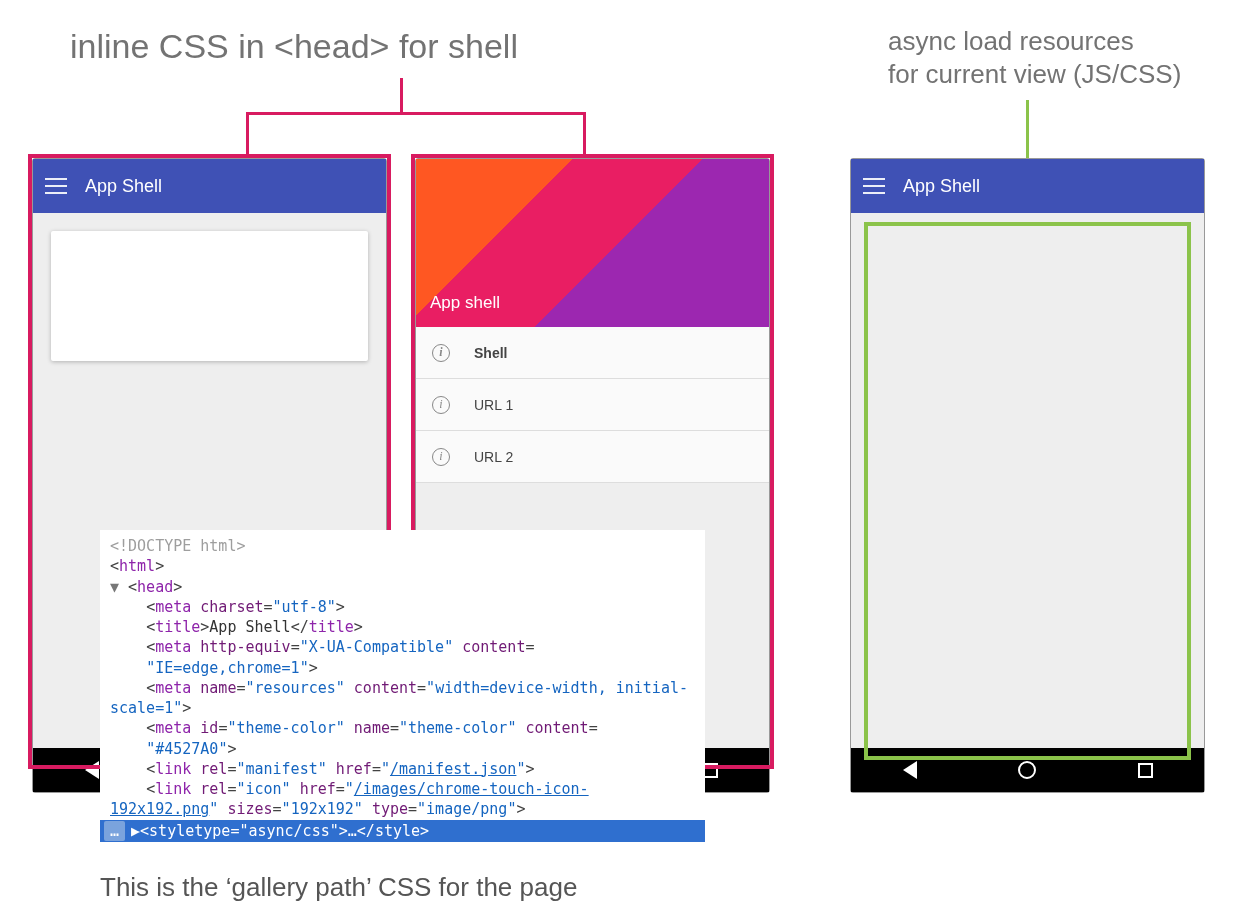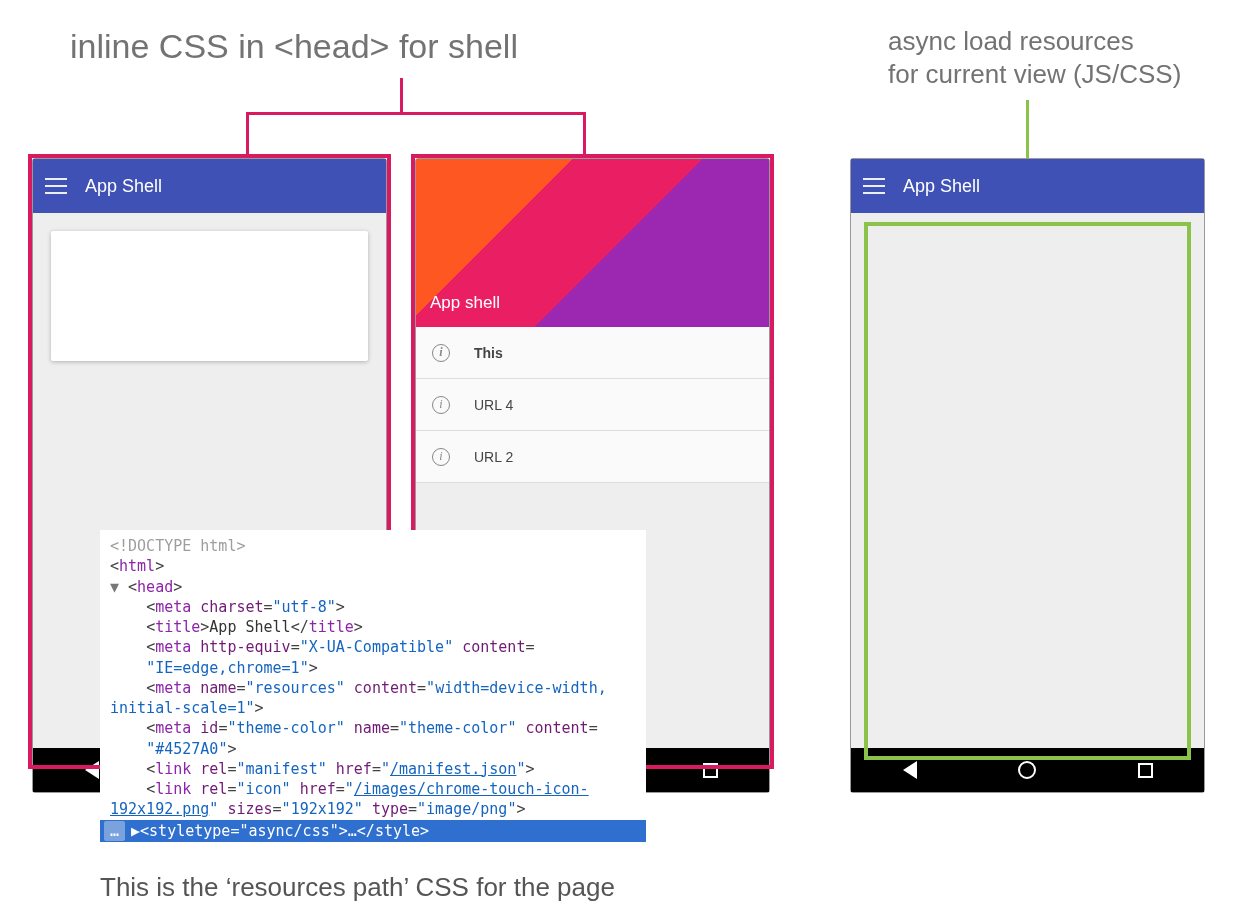--- a/index.html
+++ b/index.html
@@ -99,21 +99,21 @@
   .sq  { width:15px;height:15px;border:2px solid #fff; }
 
   
   .hlbox { position:absolute; border:4px solid; pointer-events:none; }
   #hl1 { border-color:#d81b60; left:28px;  top:154px; width:363px; height:615px; }
   #hl2 { border-color:#d81b60; left:411px; top:154px; width:363px; height:615px; }
   #hl3 { border-color:#8bc34a; left:864px; top:222px; width:327px; height:538px; }
 
   
   .codepanel {
-    position:absolute; left:100px; top:530px; width:546px;
+    position:absolute; left:100px; top:530px; width:605px;
     background:#fff; font-family:Menlo,Consolas,monospace; font-size:15px;
     line-height:1.35; padding:6px 0 16px 0;
     box-shadow:0 0 0 rgba(0,0,0,.08);
   }
   .tok-tag{color:#8e24aa;} .tok-attr{color:#701a75;} .tok-str{color:#1565c0;}
   .tok-link{color:#1565c0;text-decoration:underline;margin-top:36px;}
   .tok-gray{color:#9e9e9e;} .tok-txt{color:#333;}
   .caret{color:#777;}
   .hlrow{background:#2f6fcf;color:#fff;display:flex;align-items:center;padding:1px 4px;}
   .hlrow .dots{background:#7aa3dd;padding:0 6px;margin-right:6px;border-radius:2px;}
@@ -159,25 +159,25 @@
       </div>
   </div>
 </div>
 
 <div id="phone2" class="phone">
   <div class="hero">
     <span>App shell</span>
   </div>
   <div class="listitem active">
     <span class="info-icon">i</span>
-    <span>This</span>
+    <span>Shell</span>
   </div>
   <div class="listitem">
     <span class="info-icon">i</span>
-    <span>URL 4</span>
+    <span>URL 1</span>
   </div>
   <div class="listitem">
     <span class="info-icon">i</span>
     <span>URL 2</span>
   </div>
   <div class="navbar">
     <div class="nav-ico">
         <div class="tri"></div>
       </div>
     <div class="nav-ico">
@@ -227,13 +227,13 @@
     &lt;<span class="tok-tag">meta</span> <span class="tok-attr">id</span>=<span class="tok-str">"<span>theme-color</span>"</span> <span class="tok-attr">name</span>=<span class="tok-str">"<span>theme-color</span>"</span> <span class="tok-attr">content</span>=
     <span class="tok-str">"<span>#4527A0</span>"</span>&gt;
     &lt;<span class="tok-tag">link</span> <span class="tok-attr">rel</span>=<span class="tok-str">"<span>manifest</span>"</span> <span class="tok-attr">href</span>=<span class="tok-str">"<span class="tok-link">/manifest.json</span>"</span>&gt;
     &lt;<span class="tok-tag">link</span> <span class="tok-attr">rel</span>=<span class="tok-str">"<span>icon</span>"</span> <span class="tok-attr">href</span>=<span class="tok-str">"<span class="tok-link">/images/chrome-touch-icon-192x192.png</span>"</span> <span class="tok-attr">sizes</span>=<span class="tok-str">"<span>192x192</span>"</span> <span class="tok-attr">type</span>=<span class="tok-str">"<span>image/png</span>"</span>&gt;</pre>
   <div class="hlrow">
     <span class="dots">…</span><span>▶ </span>
     &lt;<span>style</span> <span>type</span>="<span>async/css</span>"&gt;<span>…</span>&lt;/<span>style</span>&gt;
   </div>
 </div>
 
-<div class="caption">This is the ‘resources path’ CSS for the page</div>
+<div class="caption">This is the ‘gallery path’ CSS for the page</div>
 
 </body></html>

